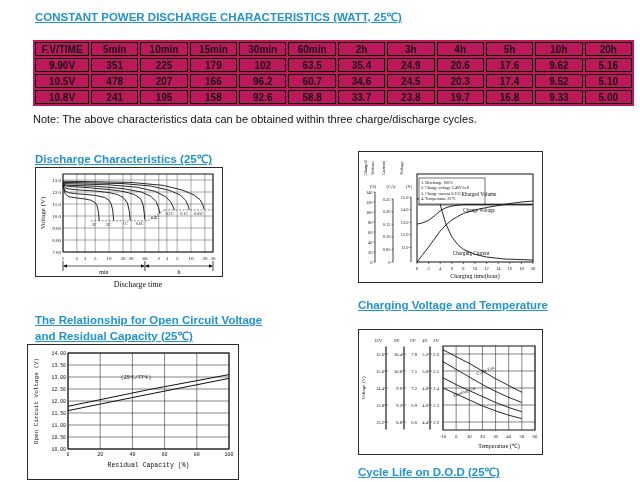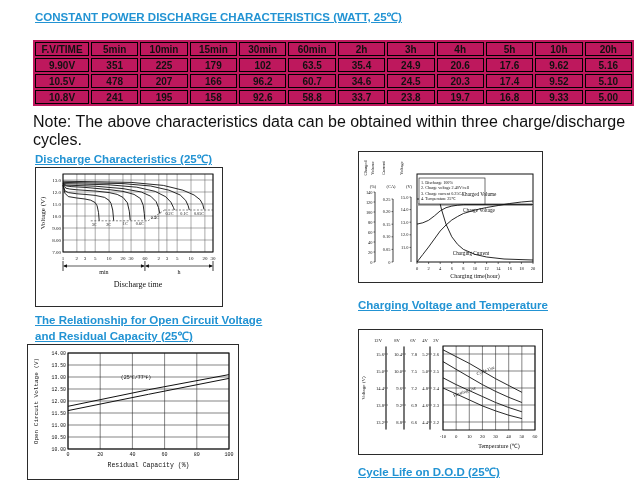--- a/index.html
+++ b/index.html
@@ -3,21 +3,21 @@
 <meta charset="utf-8">
 <style>
   *{margin:0;padding:0;box-sizing:border-box;}
   html,body{width:640px;height:482px;background:#ffffff;overflow:hidden;}
   body{font-family:"Liberation Sans",sans-serif;position:relative;}
   .blue-title{position:absolute;font-weight:bold;font-size:11.5px;color:#2293d3;white-space:nowrap;text-decoration:underline;}
   .frame{position:absolute;border:1.5px solid #2b2b2b;background:#fff;}
   table.power{position:absolute;left:33px;top:40px;width:601px;border-collapse:separate;border-spacing:2px;table-layout:fixed;background:#be185d;}
   table.power th,table.power td{border:1px solid #000;font:bold 10px "Liberation Sans",sans-serif;color:#111;text-align:center;padding:1px 0 0 0;height:12px;overflow:hidden;}
   col.c0{width:54px;}
-  .note{position:absolute;left:33px;top:113px;font-size:16px;color:#111;}
+  .note{position:absolute;left:33px;top:113px;font-size:11px;color:#111;}
   svg text{fill:#111;}
 </style>
 </head>
 <body>
 
 <div class="page">
 
   <div class="blue-title" style="left: 35px; top: 9px; color: rgb(34, 147, 211);">CONSTANT POWER DISCHARGE CHARACTERISTICS (WATT, 25℃)</div>
 
   <table class="power">
@@ -83,21 +83,21 @@
           <td>16.8</td>
           <td>9.33</td>
           <td>5.00</td>
         </tr>
       </tbody>
   </table>
 
   <div class="note">Note: The above characteristics data can be obtained within three charge/discharge cycles.</div>
 
   <div class="blue-title" style="left: 35px; top: 151px; color: rgb(34, 147, 211); text-align: right;">Discharge Characteristics (25℃)</div>
-  <div class="frame" style="left:35px;top:167px;width:188px;height:140px">
+  <div class="frame" style="left:35px;top:167px;width:188px;height:110px">
     <svg id="svgA" width="185" height="127" viewBox="0 0 185 127">
         <line x1="27" y1="6" x2="27" y2="84" stroke="#555" stroke-width="0.5"></line>
         <text x="27" y="92" font-size="5" text-anchor="middle" font-family="&quot;Liberation Serif&quot;,serif">1</text>
         <line x1="40.871188749577264" y1="6" x2="40.871188749577264" y2="84" stroke="#555" stroke-width="0.5"></line>
         <text x="40.871188749577264" y="92" font-size="5" text-anchor="middle" font-family="&quot;Liberation Serif&quot;,serif">2</text>
         <line x1="48.98531400850515" y1="6" x2="48.98531400850515" y2="84" stroke="#555" stroke-width="0.5"></line>
         <text x="48.98531400850515" y="92" font-size="5" text-anchor="middle" font-family="&quot;Liberation Serif&quot;,serif">3</text>
         <line x1="59.20790286712896" y1="6" x2="59.20790286712896" y2="84" stroke="#555" stroke-width="0.5"></line>
         <text x="59.20790286712896" y="92" font-size="5" text-anchor="middle" font-family="&quot;Liberation Serif&quot;,serif">5</text>
         <line x1="73.07909161670622" y1="6" x2="73.07909161670622" y2="84" stroke="#555" stroke-width="0.5"></line>

